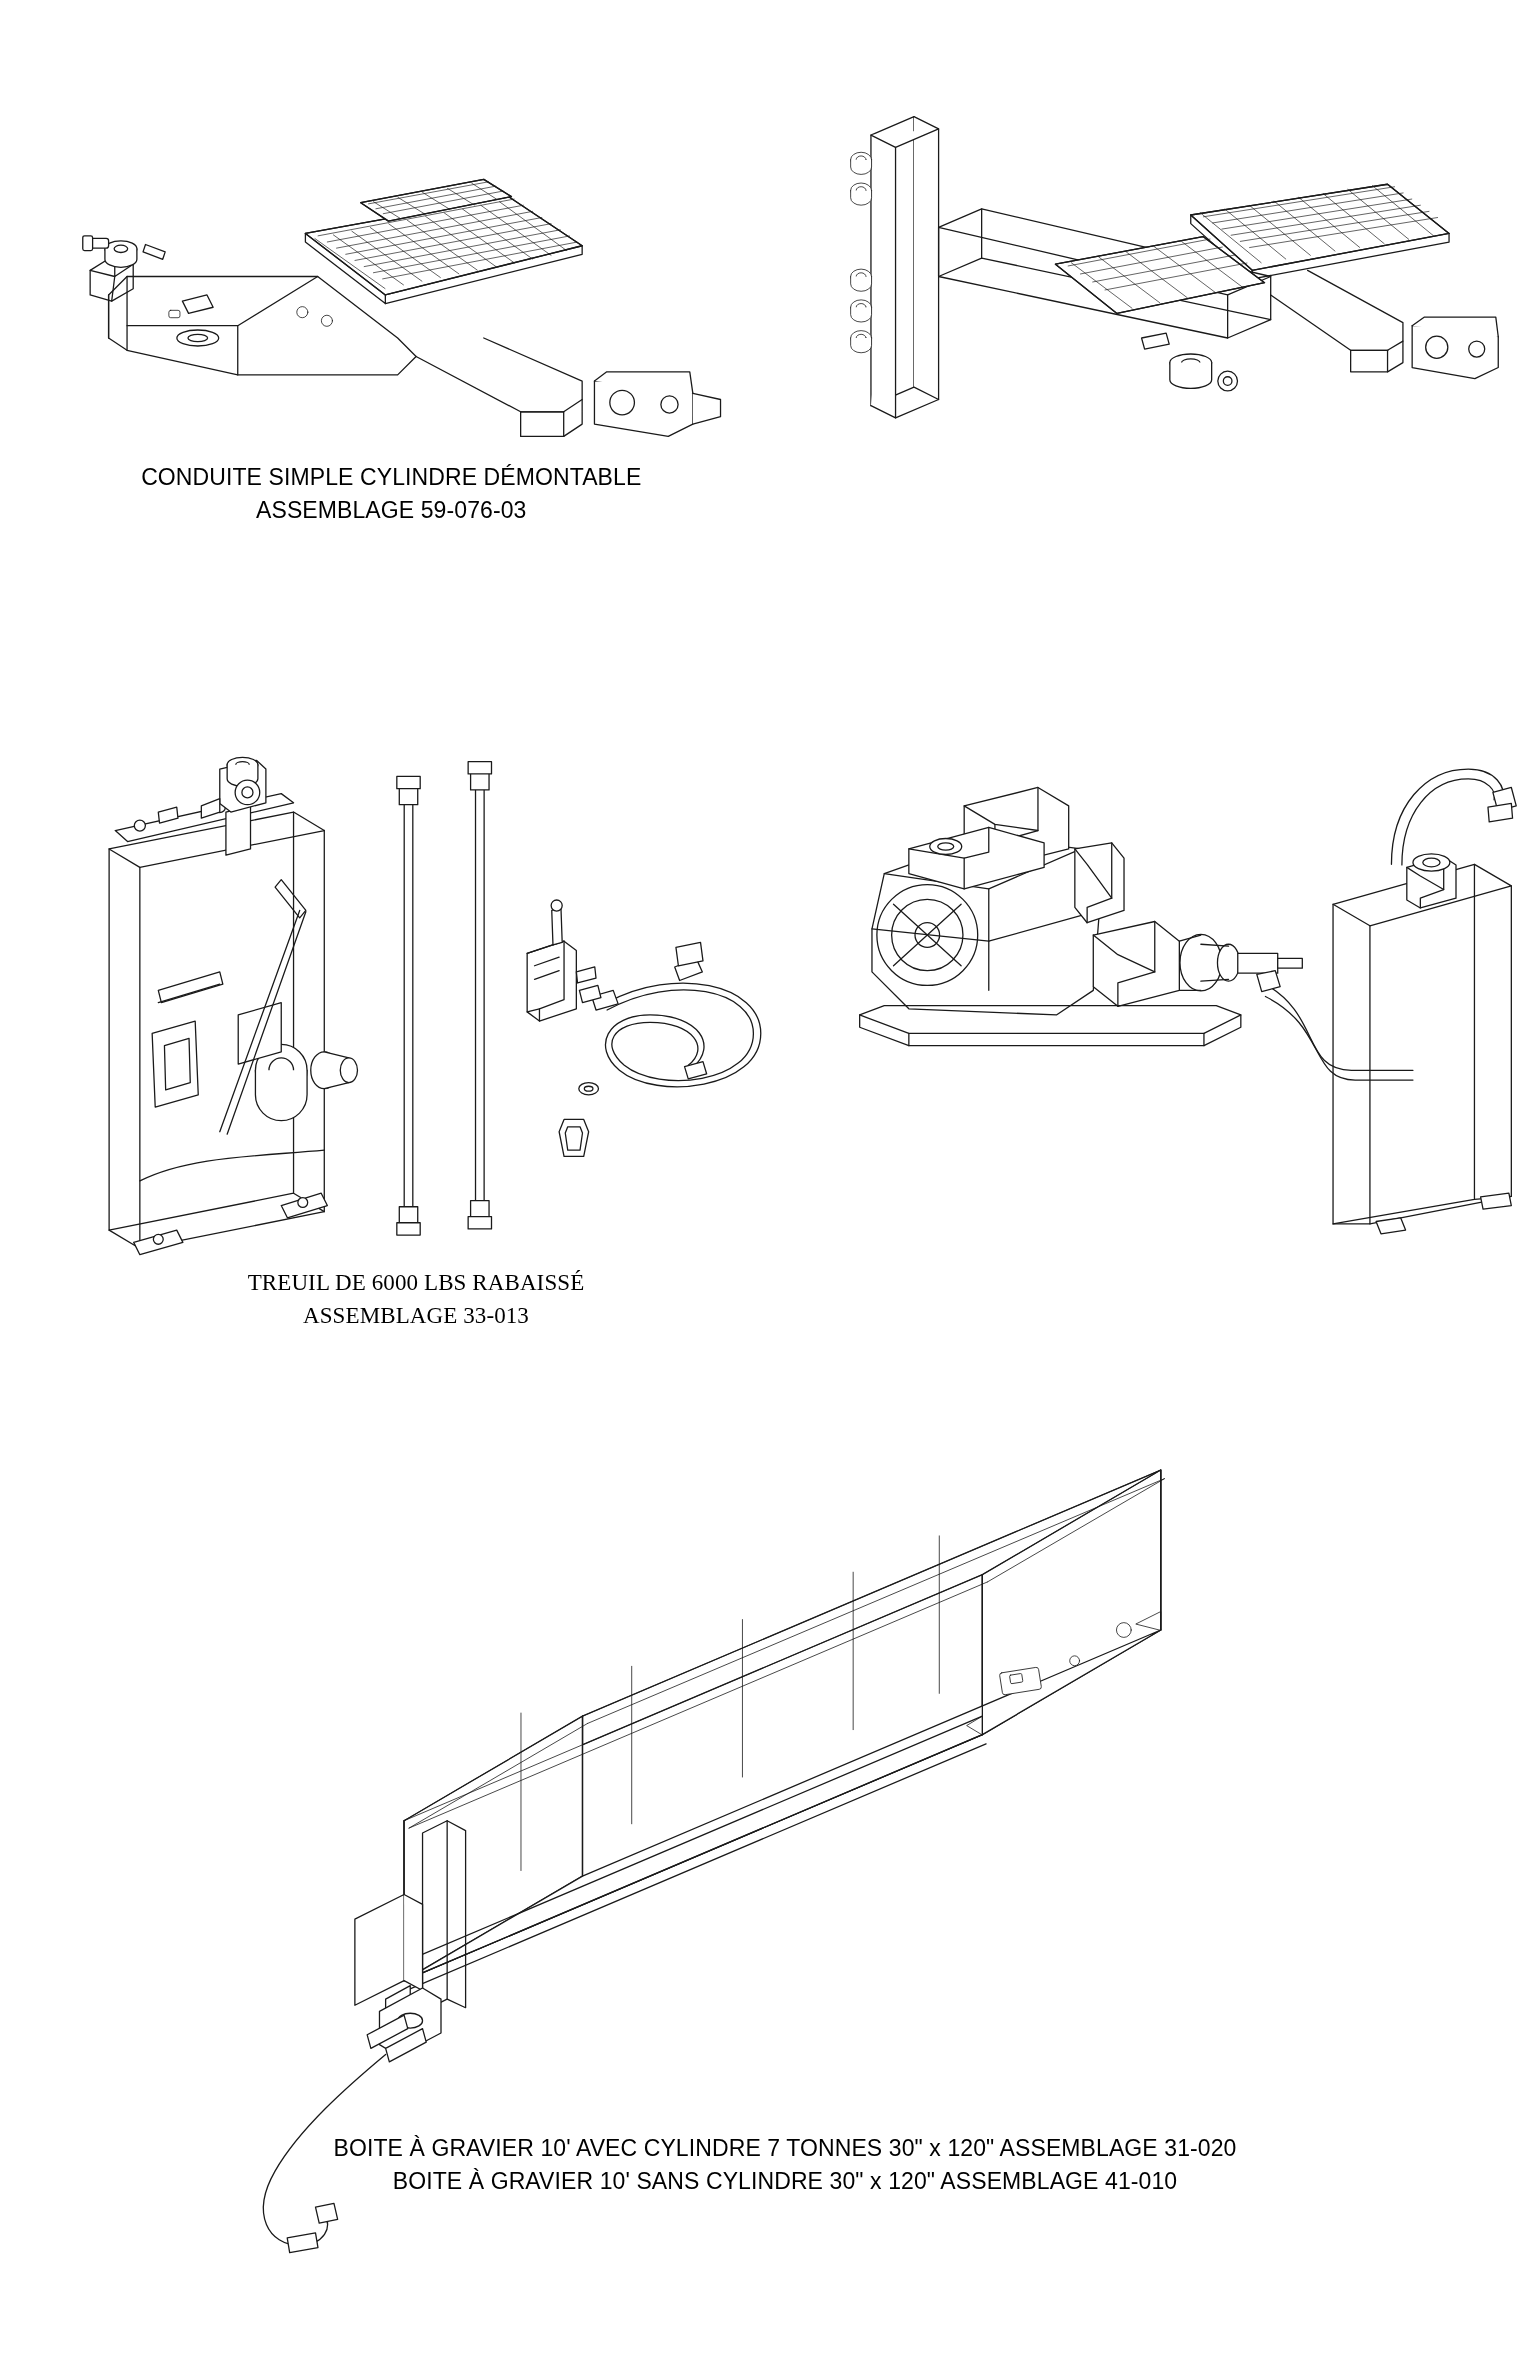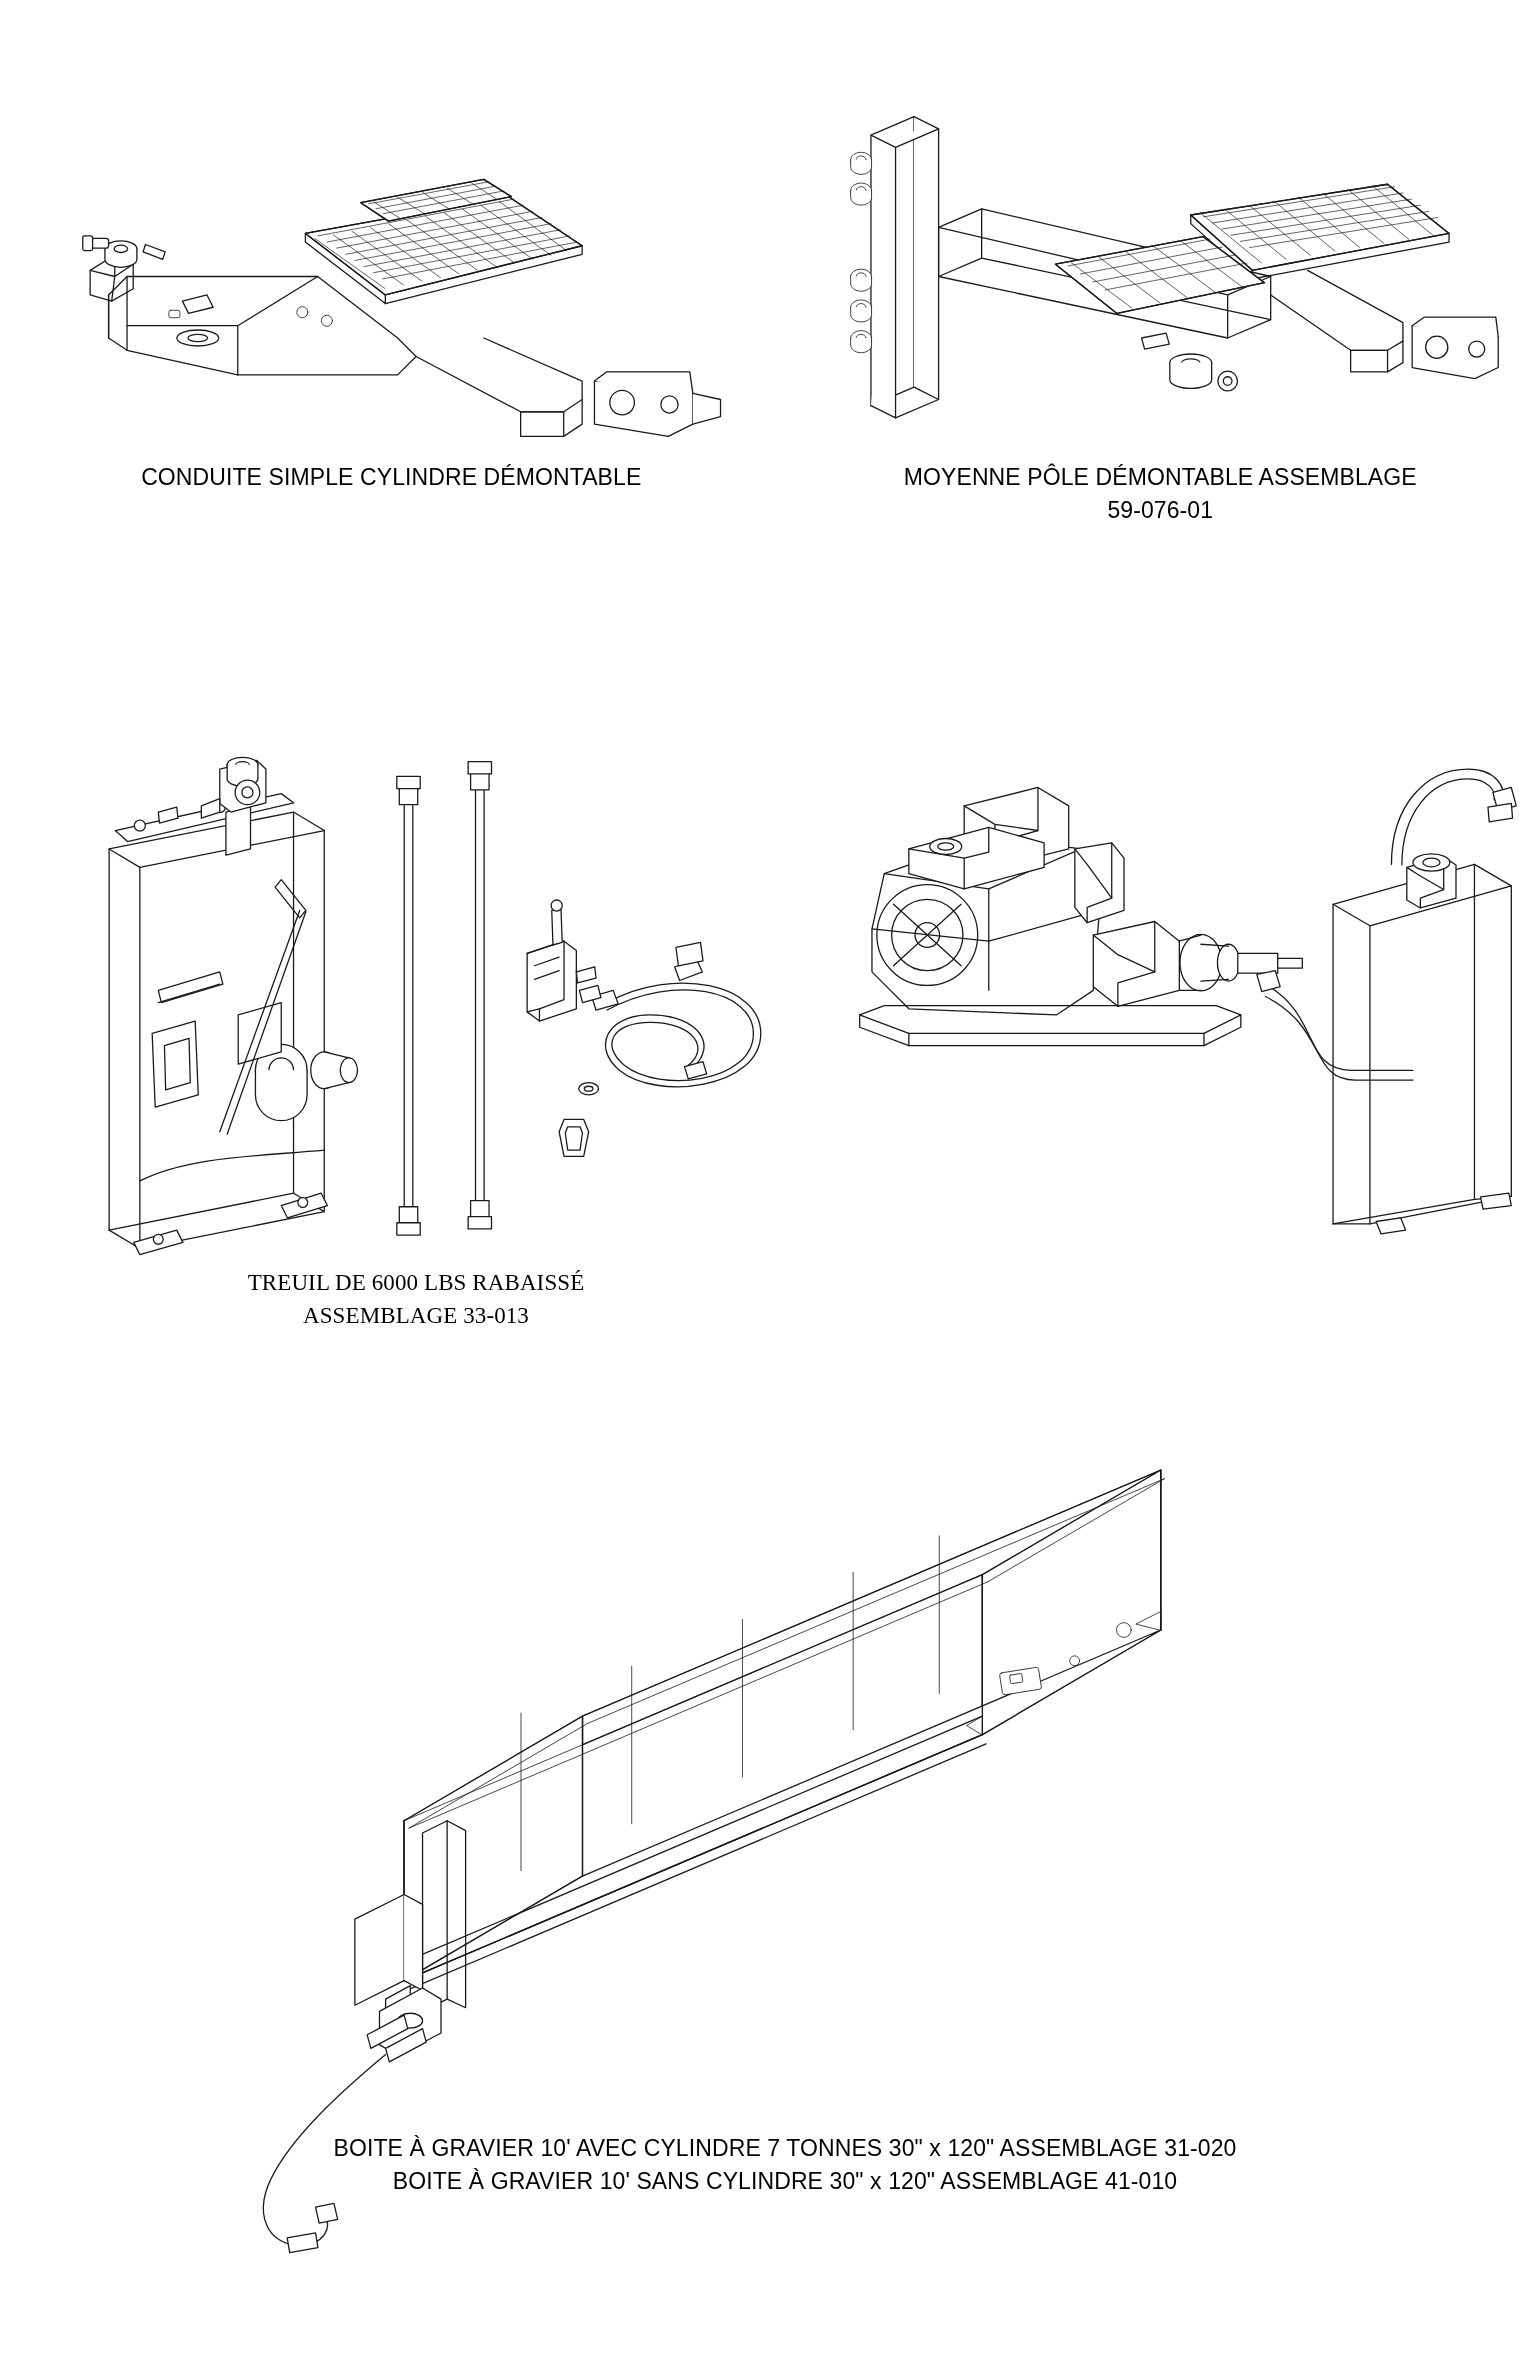--- a/index.html
+++ b/index.html
@@ -191,20 +191,21 @@
 
           <g class="la-fillw-thin">
             <circle cx="405" cy="358" r="9"></circle>
             <circle cx="445" cy="372" r="9"></circle>
             <rect x="188" y="355" width="18" height="12" rx="3"></rect>
           </g>
         </svg>
       </div>
       <div class="caption">
         <span class="line">CONDUITE SIMPLE CYLINDRE DÉMONTABLE</span>
+        <span class="line">ASSEMBLAGE 59-076-03</span>
       </div>
     </div>
 
     <div class="cell" style="width:788px;">
       <div class="figure">
         <svg width="726" height="369" viewBox="0 0 1180 600" aria-hidden="true">
 
           <g class="la-fillw">
             <path d="M120 70 L190 40 L190 480 L120 510 Z"></path>
             <path d="M190 40 L230 60 L230 500 L190 480"></path>
@@ -295,24 +296,20 @@
           <g class="la-fillw">
             <ellipse cx="640" cy="440" rx="34" ry="14"></ellipse>
             <ellipse cx="640" cy="440" rx="15" ry="6"></ellipse>
             <path d="M606 440 L606 468 a34 14 0 0 0 68 0 L674 440"></path>
             <circle cx="700" cy="470" r="16"></circle>
             <circle cx="700" cy="470" r="7"></circle>
             <path d="M560 400 L600 392 L605 410 L565 418 Z"></path>
           </g>
         </svg>
       </div>
-      <div class="caption">
-        <span class="line">MOYENNE PÔLE DÉMONTABLE ASSEMBLAGE</span>
-        <span class="line">59-076-01</span>
-      </div>
     </div>
   </div>
 
   <div class="row" style="top:726px;">
 
     <div class="cell" style="width:800px;font-family:Liberation Serif, serif;">
       <div class="figure">
         <svg width="763" height="541" viewBox="0 0 1240 880" aria-hidden="true">
 
           <g class="la">

